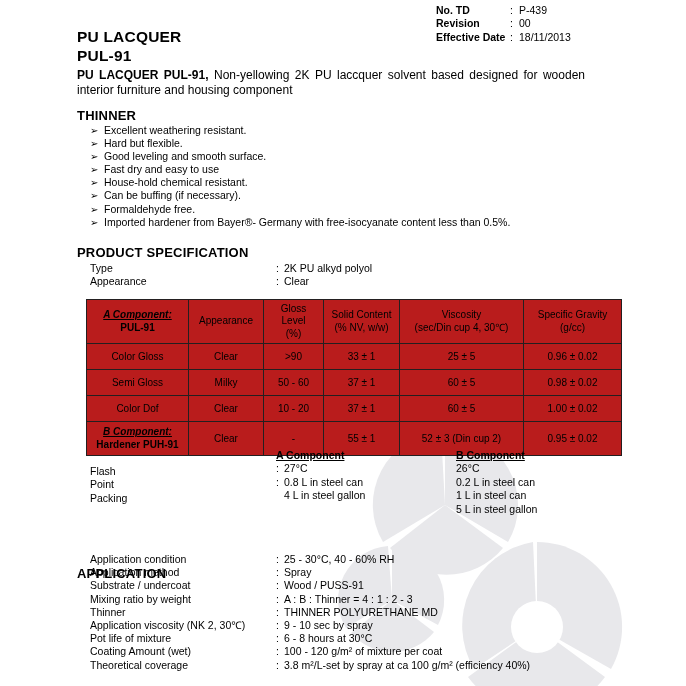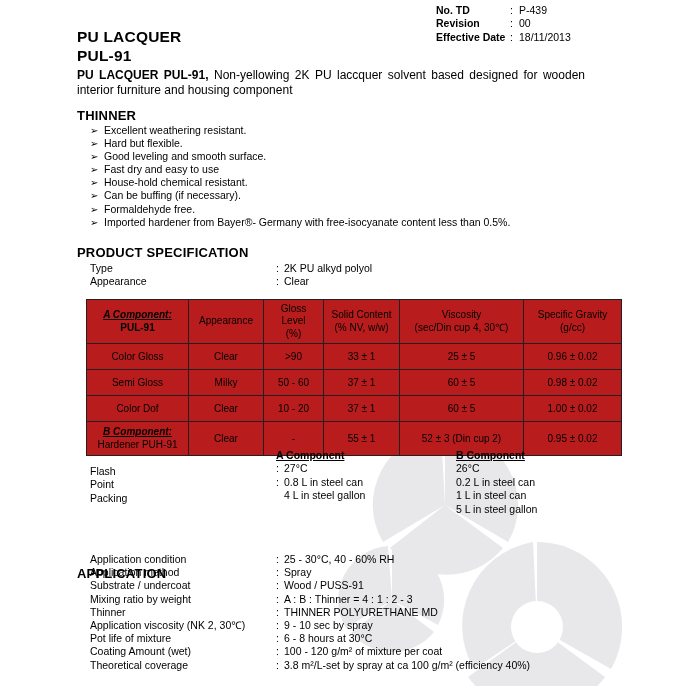--- a/index.html
+++ b/index.html
@@ -131,21 +131,21 @@
 
   .col-1 { width: 102px; }
   .col-2 { width: 75px; }
   .col-3 { width: 60px; }
   .col-4 { width: 76px; }
   .col-5 { width: 124px; }
   .col-6 { width: 98px; }
 
   .comp-label { font-weight: bold; font-style: italic; text-decoration: underline; }
   .comp-sub-bold { font-weight: bold; }
-  .comp-sub { font-weight: normal; }
+  .comp-sub { font-weight: bold; }
 
   
   .packing-block {
     position: absolute;
     left: 90px;
     top: 449px;
     font-size: 10.5px;
     line-height: 13.4px;
   }
   .pack-grid { position: relative; }

